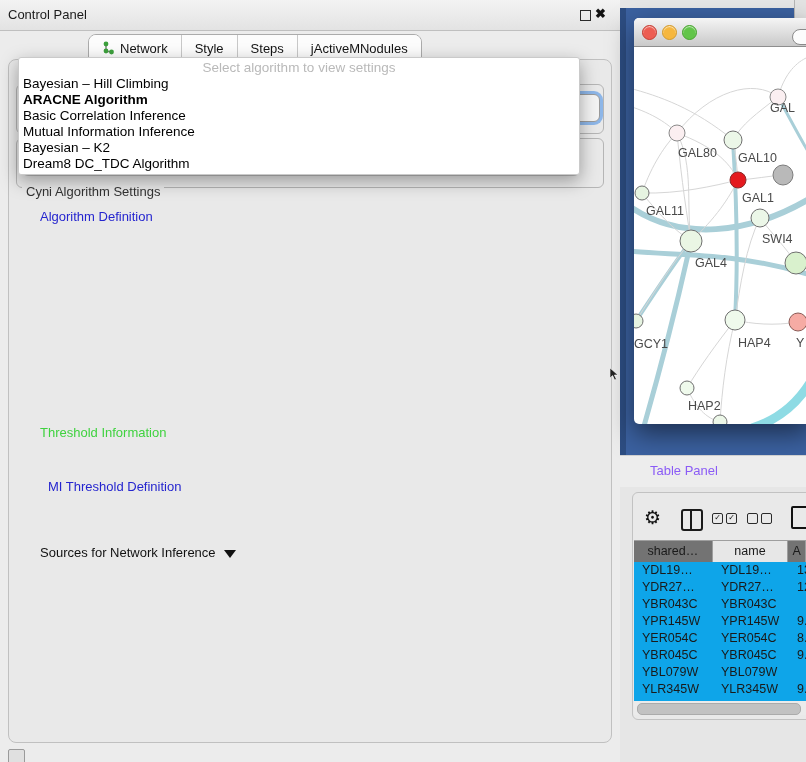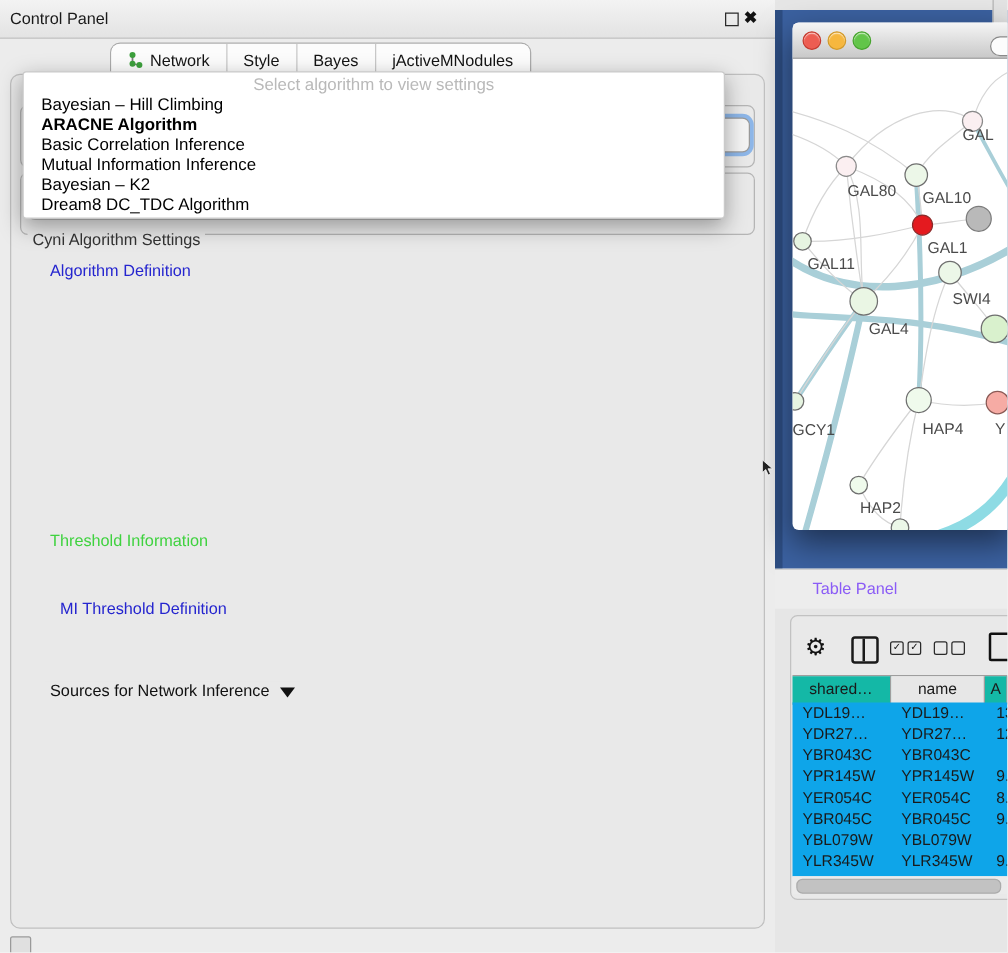--- a/index.html
+++ b/index.html
@@ -31,21 +31,21 @@
   .frag-group{border:1px solid #b5b5b5;border-radius:6px;background:#e9e9e9;z-index:2;}
   .frag-combo{left:460px;top:94px;width:138px;height:26px;border:1px solid #9a9a9a;border-radius:6px;
               background:#f4f4f4;box-shadow:0 0 0 3px #8db6e8;z-index:2;}
   .frag-field{left:22px;top:146px;width:556px;height:28px;background:#fff;border:1px solid #bdbdbd;
               border-radius:6px;z-index:2;}
 
   
   .popup{left:18px;top:57px;width:560px;height:116px;background:#fff;border:1px solid #cacaca;
          border-radius:3px;box-shadow:0 6px 18px rgba(0,0,0,.35);z-index:10;}
   .popup-header{text-align:center;color:#b9b9b9;font-size:13.5px;padding-top:2px;height:16px;}
-  .popup-item{font-size:13.5px;line-height:16px;padding-left:14px;color:#000;white-space:nowrap;}
+  .popup-item{font-size:13.5px;line-height:16px;padding-left:4px;color:#000;white-space:nowrap;}
   .popup-item.selected{font-weight:bold;}
 
   
   .group{border:1px solid #c2c2c2;border-radius:3px;background:transparent;}
   .group-label{font-size:13px;background:#e9e9e9;padding:0 4px;white-space:nowrap;z-index:2;}
   .blue{color:#2525cf;} .green{color:#3fd23f;}
 
   .lbl{font-size:13px;font-weight:bold;white-space:nowrap;}
   .lbl.dis{color:#9e9e9e;}
   .combo{background:linear-gradient(#ffffff,#e7e7e7);border:1px solid #a0a0a0;border-radius:5px;
@@ -110,21 +110,21 @@
   .cols-ico{left:681px;top:509px;width:18px;height:18px;border:2px solid #1a1a1a;border-radius:3px;}
   .cols-ico:after{content:"";position:absolute;left:7px;top:0;width:2px;height:100%;background:#1a1a1a;}
   .cb{width:9px;height:9px;border:1.5px solid #2a2a2a;border-radius:2px;font-size:8px;line-height:8px;
       text-align:center;color:#111;display:inline-block;}
   .cb-pair{display:flex;gap:3px;}
   .doc-ico{left:791px;top:506px;width:15px;height:19px;border:2px solid #111;border-radius:2px;background:#e9e9e9;}
   .th-row{left:634px;top:540px;width:172px;height:22px;display:flex;border-top:1px solid #9e9e9e;
           border-bottom:1px solid #9e9e9e;}
   .th{font-size:12.5px;text-align:center;line-height:21px;border-right:1px solid #9e9e9e;overflow:hidden;
       white-space:nowrap;}
-  .th.hl{background:#14b8a6;} .th.plain{background:#e7e7e7;}
+  .th.hl{background:#737373;} .th.plain{background:#e7e7e7;}
   .tbody{left:634px;top:562px;width:172px;height:139px;background:#0ea5e9;overflow:hidden;}
   .tr{display:flex;height:17px;}
   .td{font-size:12.5px;line-height:17px;padding-left:8px;overflow:hidden;white-space:nowrap;}
   .tp-hscroll{left:634px;top:701px;width:172px;height:14px;background:#ebebeb;}
   .tp-hthumb{left:637px;top:703px;width:162px;height:10px;background:#c2c2c2;border:1px solid #ababab;border-radius:5px;}
 </style>
 </head>
 <body>
 
 <div class="screen">
@@ -146,21 +146,21 @@
             <circle cx="4" cy="10" r="2.4" fill="#3da03d"></circle>
             <circle cx="9.5" cy="11" r="2.4" fill="#3da03d"></circle>
           </svg>
         </span>
         <span>Network</span>
       </div>
       <div class="tab">
         <span>Style</span>
       </div>
       <div class="tab">
-        <span>Bayes</span>
+        <span>Steps</span>
       </div>
       <div class="tab">
         <span>jActiveMNodules</span>
       </div>
     </div>
 
   <div class="abs frag-group" style="left:16px;top:84px;width:586px;height:48px;"></div>
   <div class="abs frag-combo"></div>
   <div class="abs frag-group" style="left:16px;top:138px;width:586px;height:48px;"></div>
   <div class="abs frag-field"></div>

